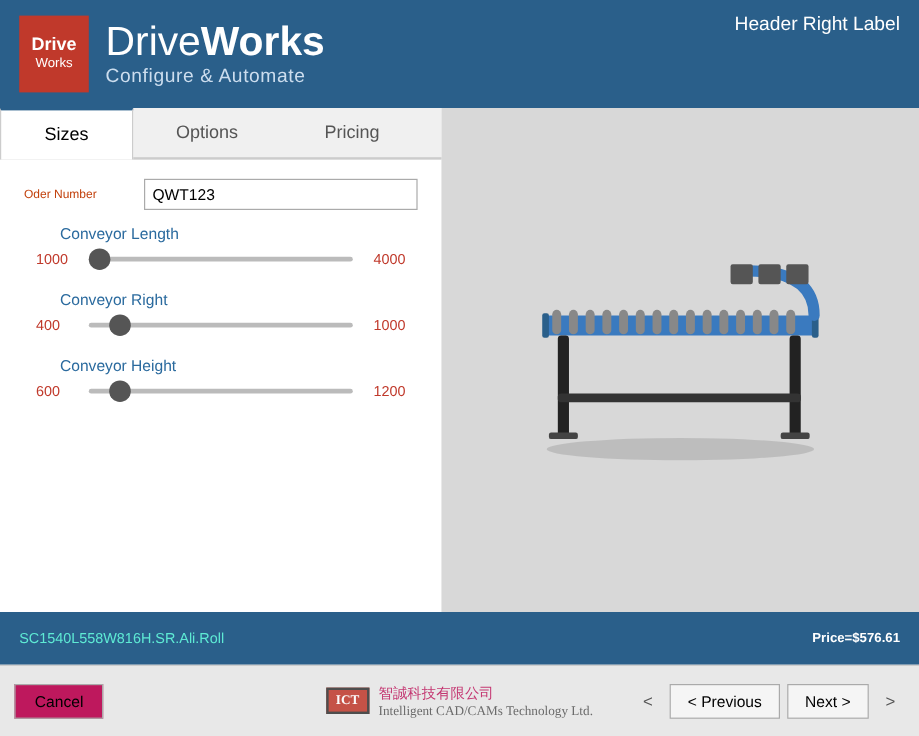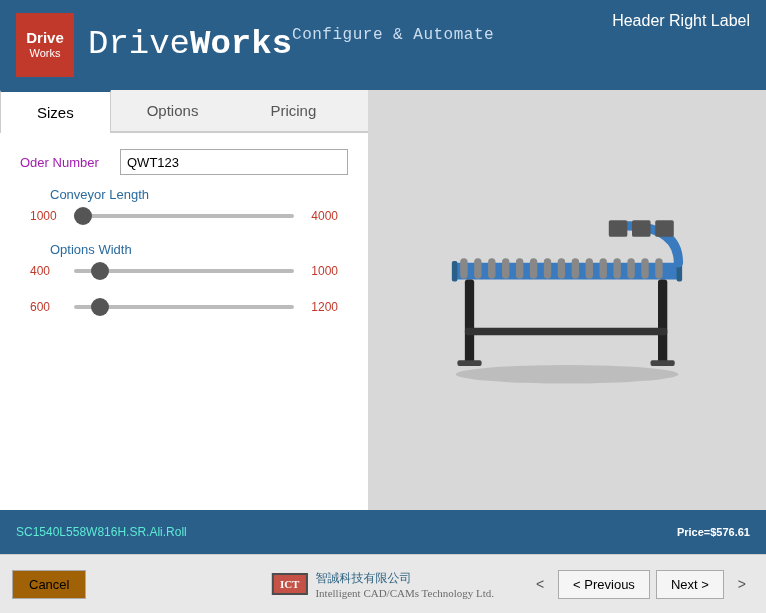--- a/index.html
+++ b/index.html
@@ -38,23 +38,22 @@
       font-weight: bold;
       line-height: 1.2;
     }
     .logo-works-text {
       color: white;
       font-size: 11px;
       line-height: 1.2;
     }
     .header-title-area {
       display: flex;
-      flex-direction: row;
+      flex-direction: column;
       justify-content: center;
-      font-family: Liberation Mono, monospace;
     }
     .header-drive-works {
       color: white;
       font-size: 34px;
       font-weight: bold;
       line-height: 1.1;
     }
     .header-drive-works span.drive {
       font-weight: normal;
     }
@@ -116,22 +115,22 @@
       flex: 1;
     }
 
     .field-row {
       display: flex;
       align-items: center;
       margin-bottom: 12px;
     }
     .field-label {
       width: 100px;
-      font-size: 13px;
-      color: #a21caf;
+      font-size: 10px;
+      color: #c2410c;
     }
     .field-input {
       flex: 1;
       height: 26px;
       border: 1px solid #aaa;
       padding: 2px 6px;
       font-size: 13px;
     }
 
     
@@ -256,21 +255,21 @@
     .nav-arrow {
       cursor: pointer;
       font-size: 14px;
       color: #555;
       background: none;
       border: none;
       padding: 4px 8px;
     }
     .cancel-btn {
       border: 1px solid #aaa;
-      background: #a16207;
+      background: #be185d;
       padding: 6px 16px;
       cursor: pointer;
       font-size: 13px;
     }
     .prev-btn, .next-btn {
       border: 1px solid #aaa;
       background: #f5f5f5;
       padding: 6px 14px;
       cursor: pointer;
       font-size: 13px;
@@ -315,31 +314,32 @@
         <div class="slider-row">
           <span class="slider-min">1000</span>
           <div class="slider-wrapper">
             <input type="range" min="1000" max="3000" value="1000" style="">
           </div>
           <span class="slider-max">4000</span>
         </div>
       </div>
 
       <div class="slider-section">
-        <div class="slider-title">Options Width</div>
+        <div class="slider-title">Conveyor Right</div>
         <div class="slider-row">
           <span class="slider-min">400</span>
           <div class="slider-wrapper">
             <input type="range" min="400" max="1000" value="450" style="">
           </div>
           <span class="slider-max">1000</span>
         </div>
       </div>
 
       <div class="slider-section">
+        <div class="slider-title">Conveyor Height</div>
         <div class="slider-row">
           <span class="slider-min">600</span>
           <div class="slider-wrapper">
             <input type="range" min="600" max="1200" value="650" style="">
           </div>
           <span class="slider-max">1200</span>
         </div>
       </div>
 
     </div>
@@ -394,21 +394,21 @@
   <span class="bottom-config-code">SC1540L558W816H.SR.Ali.Roll</span>
   <span class="bottom-price">Price=$576.61</span>
 </div>
 
 <div class="footer">
   <button class="cancel-btn">Cancel</button>
 
   <div class="footer-watermark">
     <div class="footer-ict-box">ICT</div>
     <div>
-      <div style="font-size:12px;color:#0c4a6e;">智誠科技有限公司</div>
+      <div style="font-size:12px;color:#be185d;">智誠科技有限公司</div>
       <div style="font-size:11px;color:#555;">Intelligent CAD/CAMs Technology Ltd.</div>
     </div>
   </div>
 
   <div class="footer-nav">
     <button class="nav-arrow">&lt;</button>
     <button class="prev-btn">&lt; Previous</button>
     <button class="next-btn">Next &gt;</button>
     <button class="nav-arrow">&gt;</button>
   </div>

